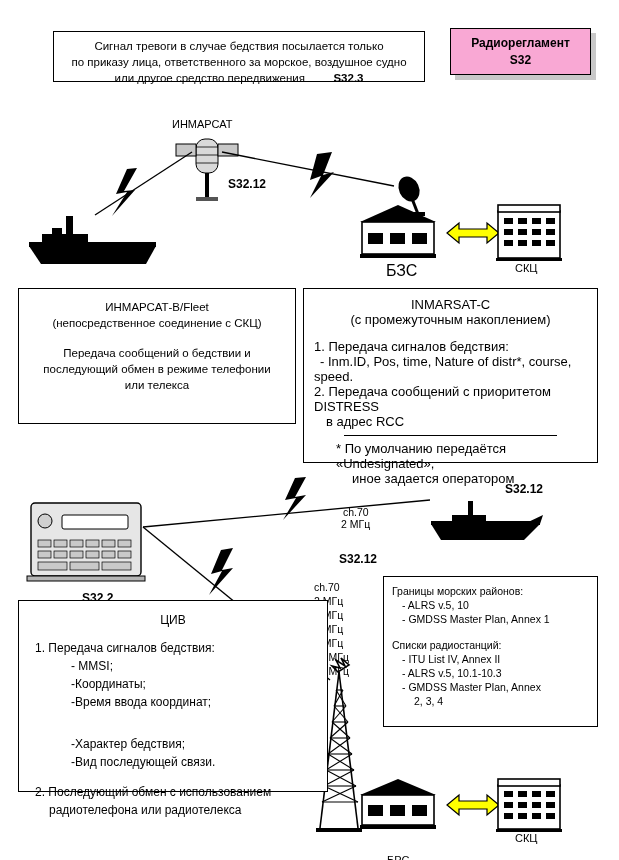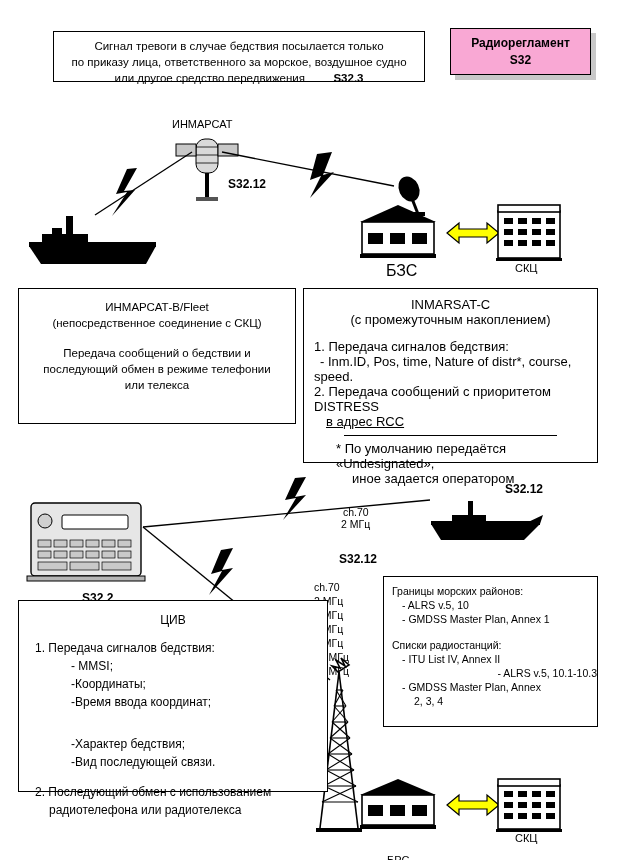--- a/index.html
+++ b/index.html
@@ -317,34 +317,34 @@
   </div>
 
   <div class="box ctr" id="inmarsat-c-box">
     <div>INMARSAT-C</div>
     <div>(с промежуточным накоплением)</div>
     <div style="height:12px;"></div>
     <div class="left-text">1. Передача сигналов бедствия:</div>
     <div class="left-text" style="padding-left:16px;">-  Inm.ID, Pos,  time,  Nature  of  distr*,  course,</div>
     <div class="left-text">speed.</div>
     <div class="left-text">2. Передача сообщений с приоритетом DISTRESS</div>
-    <div class="left-text" style="padding-left:22px;text-decoration:underline;">в адрес RCC</div>
+    <div class="left-text" style="padding-left:22px;">в адрес RCC</div>
     <hr class="thin">
     <div class="left-text" style="padding-left:32px;">*  По умолчанию передаётся «Undesignated»,</div>
     <div class="left-text" style="padding-left:48px;">иное задается оператором</div>
   </div>
 
   <div class="box" id="regions-box">
     <div>Границы морских районов:</div>
     <div style="padding-left:10px;">-  ALRS v.5, 10</div>
     <div style="padding-left:10px;">-  GMDSS Master Plan, Annex 1</div>
     <div style="height:12px;"></div>
     <div>Списки радиостанций:</div>
     <div style="padding-left:10px;">-  ITU List IV, Annex II</div>
-    <div style="padding-left:10px;text-align:right;">-  ALRS v.5, 10.1-10.3</div>
+    <div style="padding-left:10px;">-  ALRS v.5, 10.1-10.3</div>
     <div style="padding-left:10px;">-  GMDSS Master Plan, Annex</div>
     <div style="padding-left:22px;">2, 3, 4</div>
   </div>
 
   <div class="box ctr" id="civ-box">
     <div>ЦИВ</div>
     <div style="height:10px;"></div>
     <div class="left-text" style="padding-left:16px;">1. Передача сигналов бедствия:</div>
     <div class="left-text" style="padding-left:52px;">- MMSI;</div>
     <div class="left-text" style="padding-left:52px;">-Координаты;</div>

